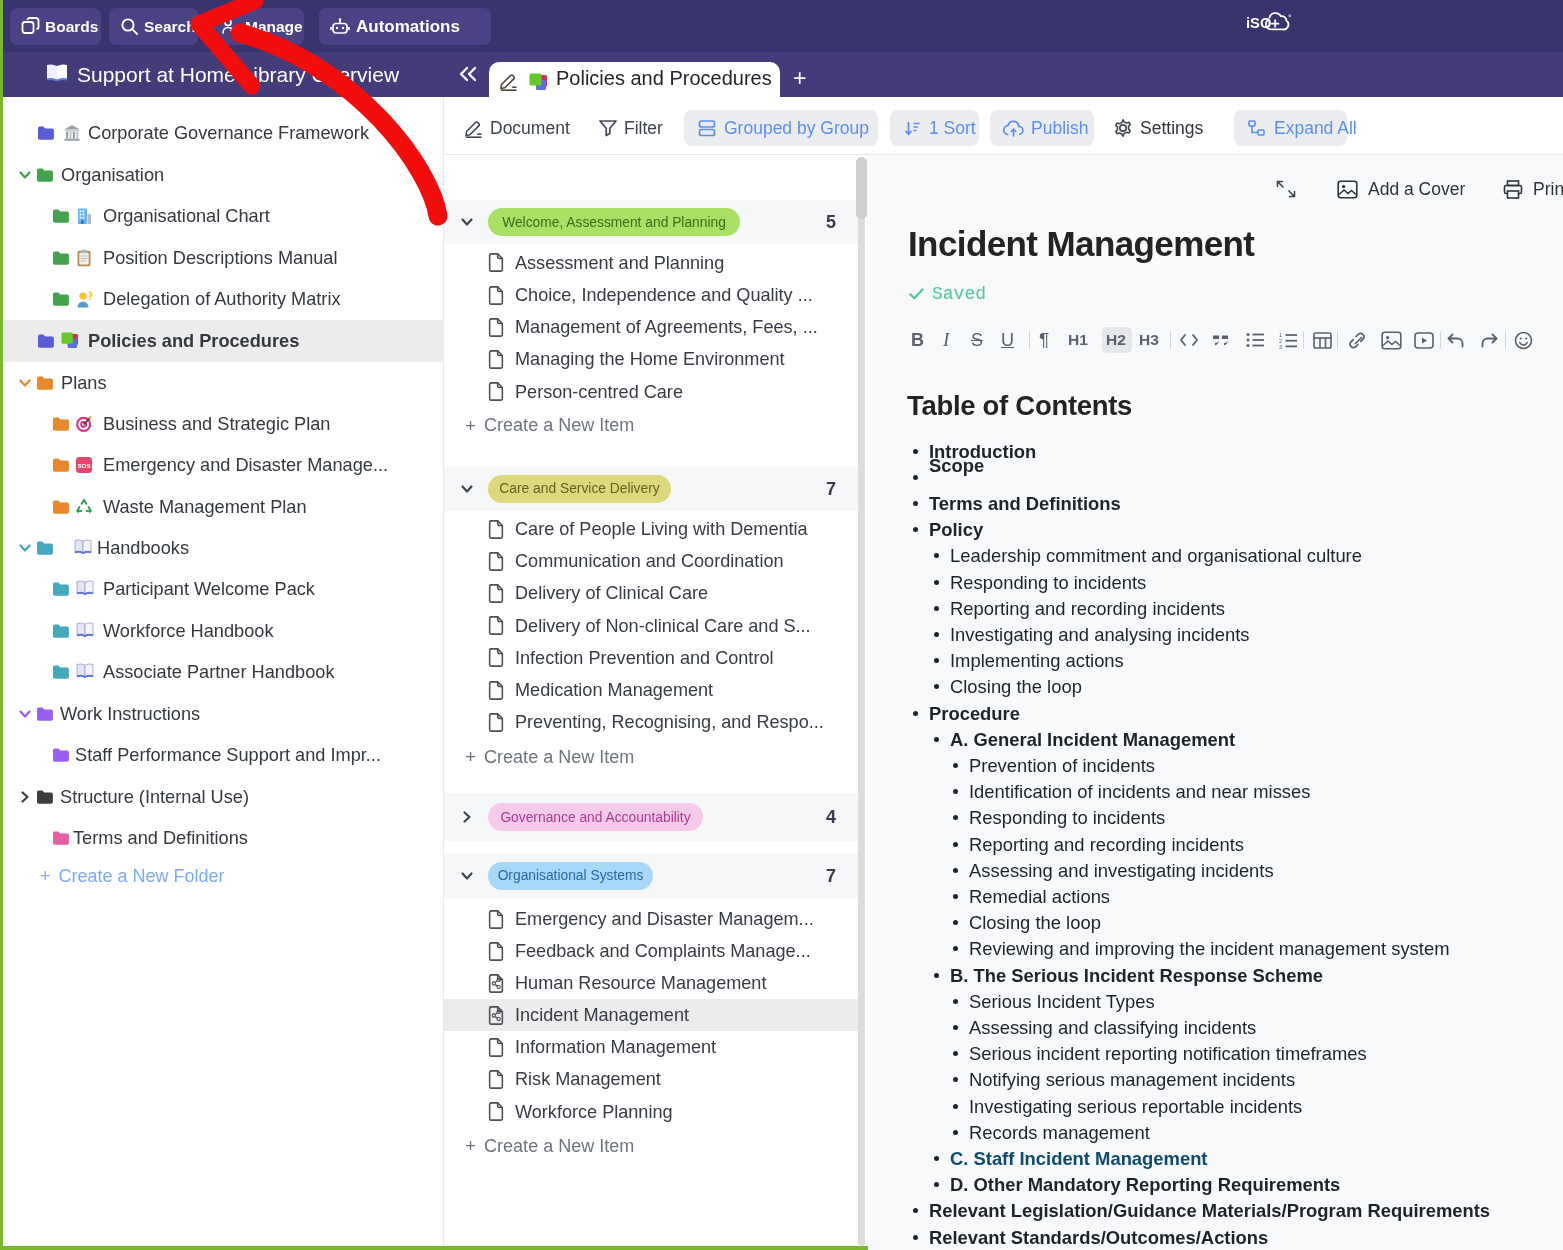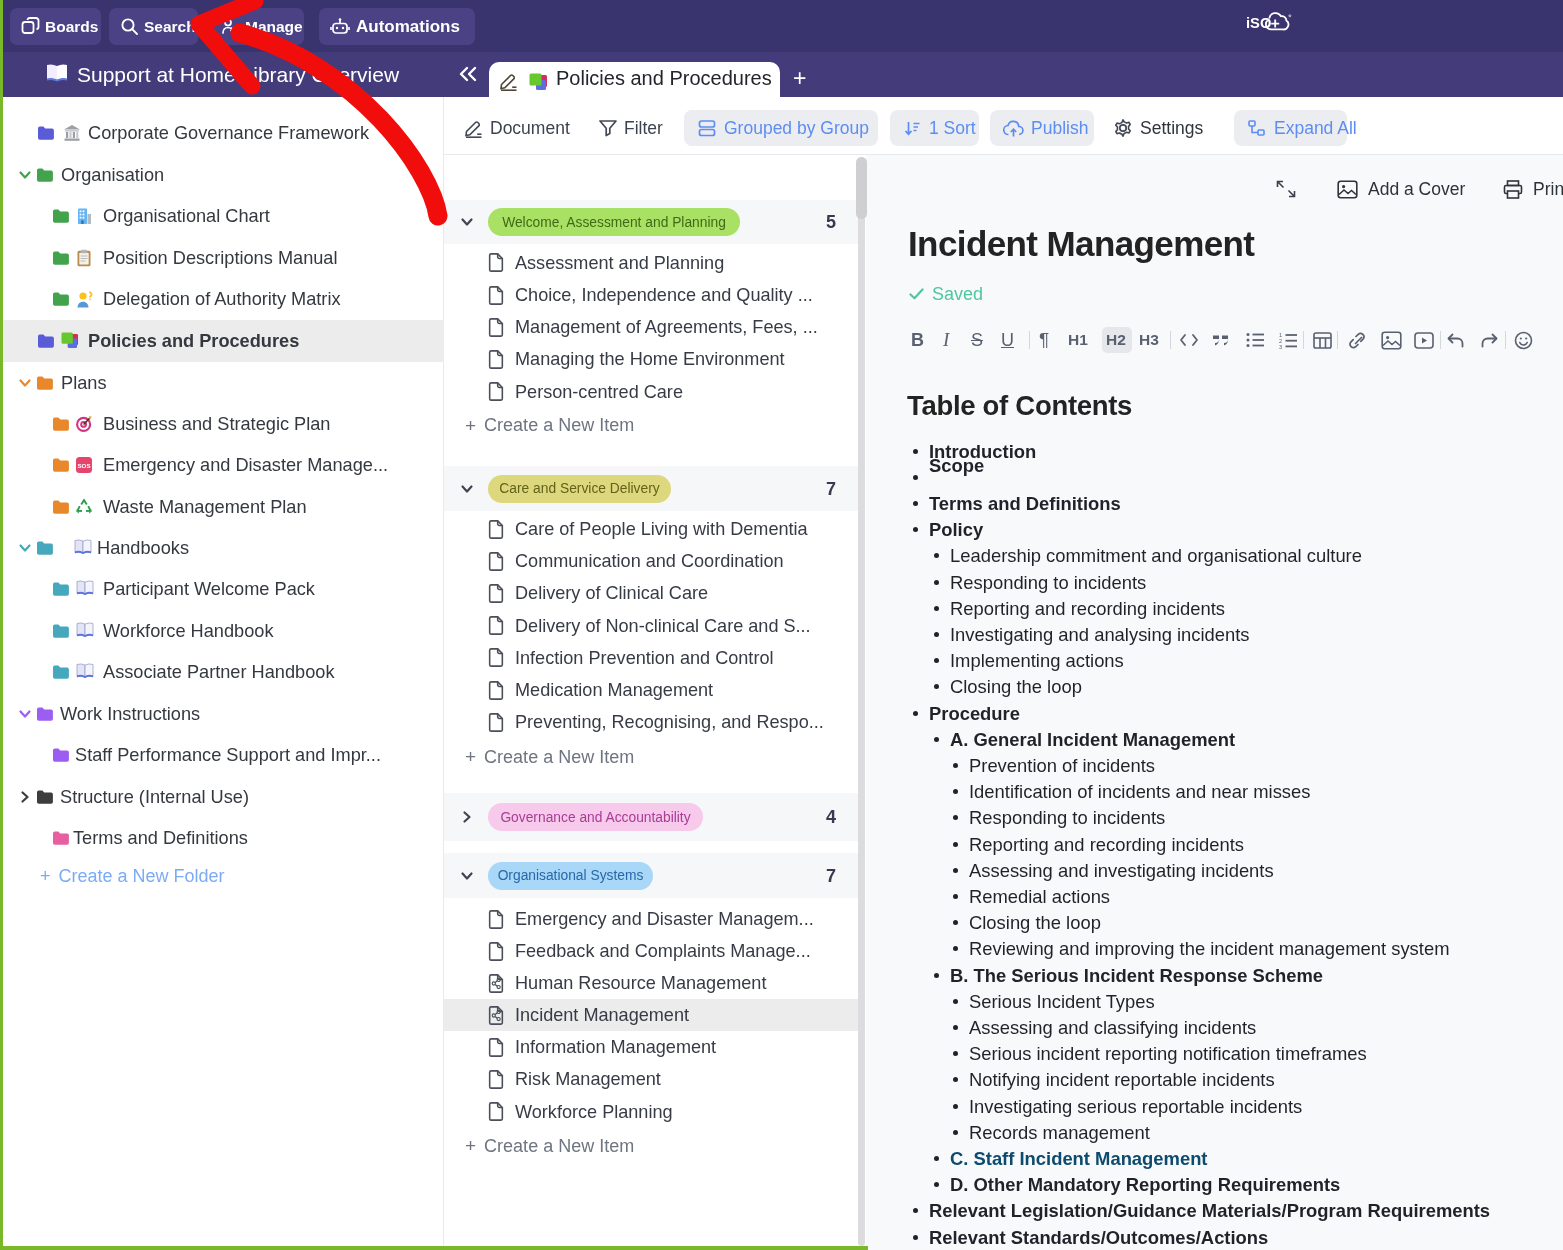--- a/index.html
+++ b/index.html
@@ -32,21 +32,21 @@
     <span style="margin-left:11px;display:flex;">
       <svg width="19" height="19" viewBox="0 0 19 19">
         <circle cx="7" cy="5.5" r="3" fill="none" stroke="#fff" stroke-width="1.7"></circle>
         <path d="M2 16 c0-3.5 2.3-5.5 5-5.5 1.4 0 2.7.5 3.6 1.5" fill="none" stroke="#fff" stroke-width="1.7" stroke-linecap="round"></path>
         <circle cx="13.5" cy="13.5" r="2.2" fill="none" stroke="#fff" stroke-width="1.5"></circle>
         <path d="M13.5 10.4v-1.3M13.5 17.9v-1.3M16.6 13.5h1.3M9.1 13.5h1.3M15.7 11.3l.9-.9M10.4 16.6l.9-.9M15.7 15.7l.9.9M10.4 10.4l.9.9" stroke="#fff" stroke-width="1.3"></path>
       </svg>
     </span>
     <span style="margin-left:5px;font-size:15.5px;font-weight:bold;">Manage</span>
   </div>
-<div class="row" style="left:319px;top:8px;width:156px;height:37px;background:#4a4284;border-radius:7px;color:#fff;">
+<div class="row" style="left:319px;top:8px;width:172px;height:37px;background:#4a4284;border-radius:7px;color:#fff;">
     <span style="margin-left:11px;display:flex;">
       <svg width="20" height="20" viewBox="0 0 20 20">
         <rect x="3" y="6.5" width="14" height="9.5" rx="3" fill="none" stroke="#fff" stroke-width="1.7"></rect>
         <line x1="10" y1="3" x2="10" y2="6" stroke="#fff" stroke-width="1.7"></line>
         <circle cx="10" cy="2.5" r="1.3" fill="#fff"></circle>
         <circle cx="7" cy="11" r="1.2" fill="#fff"></circle>
         <circle cx="13" cy="11" r="1.2" fill="#fff"></circle>
         <line x1="1" y1="10" x2="1" y2="13" stroke="#fff" stroke-width="1.6"></line>
         <line x1="19" y1="10" x2="19" y2="13" stroke="#fff" stroke-width="1.6"></line>
       </svg>
@@ -610,21 +610,21 @@
       <rect x="1.5" y="5.5" width="17" height="8" rx="1.5" fill="none" stroke="#2f333a" stroke-width="1.6"></rect>
       <rect x="4.5" y="11" width="11" height="7" fill="#f8f9fb" stroke="#2f333a" stroke-width="1.6"></rect>
     </svg>
     <span style="margin-left:10px;">Prin</span>
   </div>
 <div class="abs" style="left:908px;top:224px;font-size:35px;font-weight:bold;color:#232323;letter-spacing:-0.6px;">Incident Management</div>
 <div class="row" style="left:909px;top:285px;height:18px;color:#4fc79d;font-size:18px;">
     <svg width="15" height="12" viewBox="0 0 15 12">
       <path d="M1.5 6.5 L5.5 10.2 L13.5 1.5" fill="none" stroke="#4fc79d" stroke-width="2.2" stroke-linecap="round" stroke-linejoin="round"></path>
     </svg>
-    <span style="margin-left:8px;">Saved</span>
+    <span style="margin-left:8px;font-family:Liberation Mono, monospace;">Saved</span>
   </div>
 <div class="abs" style="left:911px;top:328px;height:24px;display:flex;align-items:center;font-size:18px;font-weight:bold;color:#596070;">B</div>
 <div class="abs" style="left:943px;top:328px;height:24px;display:flex;align-items:center;font-size:18px;font-weight:normal;color:#596070;">
     <i style="font-family:'Liberation Serif',serif;font-size:19px;">I</i>
   </div>
 <div class="abs" style="left:971px;top:328px;height:24px;display:flex;align-items:center;font-size:18px;font-weight:normal;color:#596070;">
     <span style="text-decoration:line-through;">S</span>
   </div>
 <div class="abs" style="left:1001px;top:328px;height:24px;display:flex;align-items:center;font-size:18px;font-weight:normal;color:#596070;">
     <span style="text-decoration:underline;">U</span>
@@ -767,21 +767,21 @@
 <div class="abs" style="left:969px;top:938.3000000000008px;font-size:18.4px;font-weight:normal;color:#1f2329;">Reviewing and improving the incident management system</div>
 <div class="abs" style="left:934px;top:972.5000000000008px;width:5px;height:5px;border-radius:50%;background:#1f2329;"></div>
 <div class="abs" style="left:950px;top:964.5000000000008px;font-size:18.4px;font-weight:bold;color:#1f2329;">B. The Serious Incident Response Scheme</div>
 <div class="abs" style="left:953px;top:998.7000000000008px;width:5px;height:5px;border-radius:50%;background:#1f2329;"></div>
 <div class="abs" style="left:969px;top:990.7000000000008px;font-size:18.4px;font-weight:normal;color:#1f2329;">Serious Incident Types</div>
 <div class="abs" style="left:953px;top:1024.9000000000008px;width:5px;height:5px;border-radius:50%;background:#1f2329;"></div>
 <div class="abs" style="left:969px;top:1016.9000000000008px;font-size:18.4px;font-weight:normal;color:#1f2329;">Assessing and classifying incidents</div>
 <div class="abs" style="left:953px;top:1051.1000000000008px;width:5px;height:5px;border-radius:50%;background:#1f2329;"></div>
 <div class="abs" style="left:969px;top:1043.1000000000008px;font-size:18.4px;font-weight:normal;color:#1f2329;">Serious incident reporting notification timeframes</div>
 <div class="abs" style="left:953px;top:1077.3000000000009px;width:5px;height:5px;border-radius:50%;background:#1f2329;"></div>
-<div class="abs" style="left:969px;top:1069.3000000000009px;font-size:18.4px;font-weight:normal;color:#1f2329;">Notifying incident reportable incidents</div>
+<div class="abs" style="left:969px;top:1069.3000000000009px;font-size:18.4px;font-weight:normal;color:#1f2329;">Notifying serious management incidents</div>
 <div class="abs" style="left:953px;top:1103.500000000001px;width:5px;height:5px;border-radius:50%;background:#1f2329;"></div>
 <div class="abs" style="left:969px;top:1095.500000000001px;font-size:18.4px;font-weight:normal;color:#1f2329;">Investigating serious reportable incidents</div>
 <div class="abs" style="left:953px;top:1129.700000000001px;width:5px;height:5px;border-radius:50%;background:#1f2329;"></div>
 <div class="abs" style="left:969px;top:1121.700000000001px;font-size:18.4px;font-weight:normal;color:#1f2329;">Records management</div>
 <div class="abs" style="left:934px;top:1155.900000000001px;width:5px;height:5px;border-radius:50%;background:#1f2329;"></div>
 <div class="abs" style="left:950px;top:1147.900000000001px;font-size:18.4px;font-weight:bold;color:#0c4a6e;">C. Staff Incident Management</div>
 <div class="abs" style="left:934px;top:1182.100000000001px;width:5px;height:5px;border-radius:50%;background:#1f2329;"></div>
 <div class="abs" style="left:950px;top:1174.100000000001px;font-size:18.4px;font-weight:bold;color:#1f2329;">D. Other Mandatory Reporting Requirements</div>
 <div class="abs" style="left:913px;top:1208.300000000001px;width:5px;height:5px;border-radius:50%;background:#1f2329;"></div>
 <div class="abs" style="left:929px;top:1200.300000000001px;font-size:18.4px;font-weight:bold;color:#1f2329;">Relevant Legislation/Guidance Materials/Program Requirements</div>

